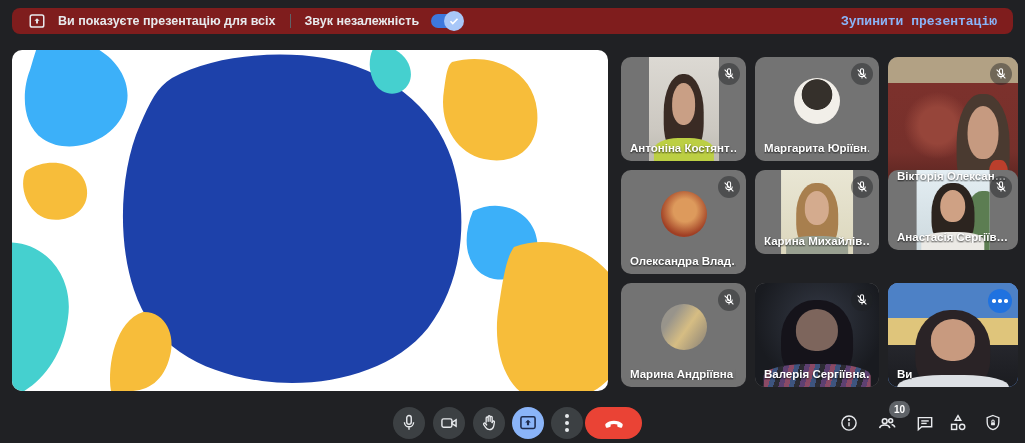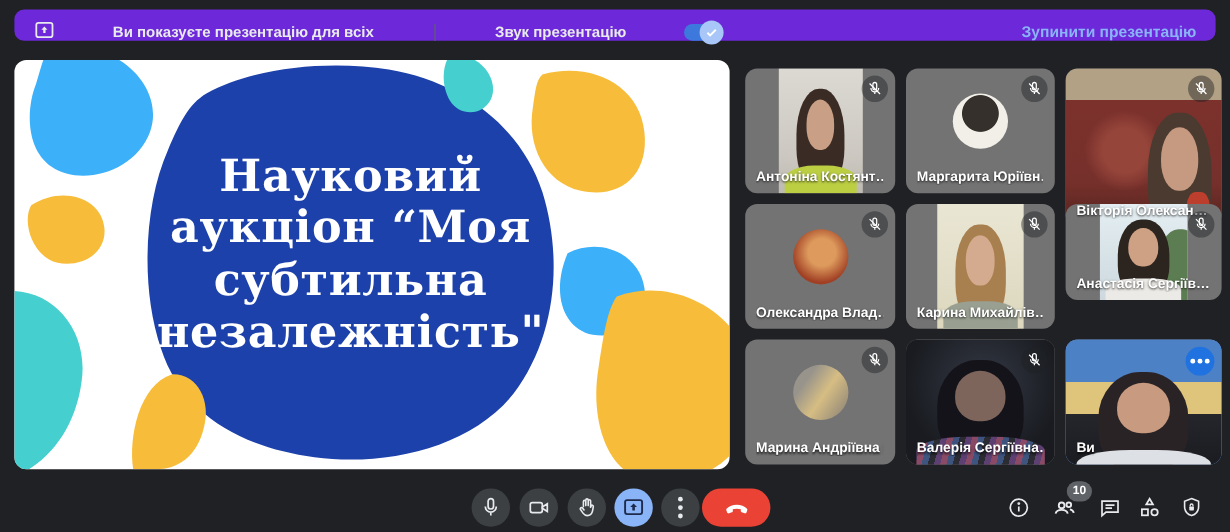--- a/index.html
+++ b/index.html
@@ -4,32 +4,32 @@
 <style>
   html,body{margin:0;padding:0;}
   body{
     width:1025px;height:443px;position:relative;overflow:hidden;
     background:#202124;font-family:"Liberation Sans",sans-serif;
     -webkit-font-smoothing:antialiased;
   }
   
   .top-bar{
     position:absolute;left:12px;top:8px;width:1001px;height:26px;
-    background:#6d28d9;border-radius:8px;display:flex;align-items:flex-end;
-    padding:0 16px;box-sizing:border-box;color:#e8eaed;font-size:12.5px;font-weight:bold;gap:36px;
+    background:#7f1d1d;border-radius:8px;display:flex;align-items:center;
+    padding:0 16px;box-sizing:border-box;color:#e8eaed;font-size:12.5px;font-weight:bold;
   }
   .top-bar .pres-icon{width:18px;height:18px;margin-right:12px;flex:0 0 auto;}
   .top-bar .divider{width:1px;height:14px;background:#5f6368;margin:0 14px;}
   .toggle{position:relative;width:30px;height:14px;border-radius:7px;background:#3d78dd;margin-left:12px;cursor:pointer;}
   .toggle .thumb{
     position:absolute;right:-3px;top:-3px;width:20px;height:20px;border-radius:50%;
     background:#a8c7f8;display:flex;align-items:center;justify-content:center;
   }
   .top-bar .spacer{flex:1;}
-  .stop-btn{color:#8ab4f8;font-weight:bold;font-size:13px;cursor:pointer;white-space:nowrap;}
+  .stop-btn{color:#8ab4f8;font-weight:bold;font-size:13px;cursor:pointer;white-space:nowrap;font-family:Liberation Mono, monospace;}
 
   
   .stage{
     position:absolute;left:12px;top:50px;width:596px;height:341px;
     border-radius:10px;overflow:hidden;background:#ffffff;
   }
   .stage svg.blobs{position:absolute;inset:0;display:block;}
   .slide-text{
     position:absolute;left:13%;top:22%;width:68%;text-align:center;
     font-family:"DejaVu Serif","Liberation Serif",serif;font-weight:bold;
@@ -37,21 +37,21 @@
   }
 
   
   .tile{
     position:absolute;border-radius:10px;background:#737373;overflow:hidden;
   }
   .t1{left:621px;top:57px;width:125px;height:104px}
   .t2{left:755px;top:57px;width:124px;height:104px}
   .t3{left:888px;top:57px;width:130px;height:132px}
   .t4{left:621px;top:170px;width:125px;height:104px}
-  .t5{left:755px;top:170px;width:124px;height:104px}
+  .t5{left:755px;top:170px;width:124px;height:84px}
   .t6{left:888px;top:170px;width:130px;height:80px}
   .t7{left:621px;top:283px;width:125px;height:104px}
   .t8{left:755px;top:283px;width:124px;height:104px}
   .t9{left:888px;top:283px;width:130px;height:104px;box-shadow:inset 0 0 0 3px #4c8df6;}
   .tile .name{
     position:absolute;left:9px;bottom:7px;z-index:5;color:#fff;font-size:11.5px;font-weight:bold;
     text-shadow:0 1px 2px rgba(0,0,0,.8);white-space:nowrap;max-width:85%;overflow:hidden;
   }
   .mic-off{
     position:absolute;top:6px;right:6px;z-index:5;width:22px;height:22px;border-radius:50%;
@@ -124,21 +124,21 @@
 </head>
 <body>
 
 <div class="top-bar">
   <svg class="pres-icon" viewBox="0 0 24 24" fill="none" stroke="#e8eaed" stroke-width="2">
     <rect x="3" y="4" width="18" height="16" rx="2.5"></rect>
     <path d="M12 8.2l3.4 3.4h-2.1v3.6h-2.6v-3.6H8.6z" fill="#e8eaed" stroke="none"></path>
   </svg>
   <span>Ви показуєте презентацію для всіх</span>
   <span class="divider"></span>
-  <span>Звук презентацію</span>
+  <span>Звук незалежність</span>
   <span class="toggle">
     <span class="thumb">
       <svg width="12" height="12" viewBox="0 0 24 24" fill="none" stroke="#ffffff" stroke-width="3.2">
         <path d="M5 12.5l4.5 4.5L19 7.5"></path>
       </svg>
     </span>
   </span>
   <span class="spacer"></span>
   <span class="stop-btn">Зупинити презентацію</span>
 </div>
@@ -157,26 +157,20 @@
     <path fill="#f7bd3a" d="M131 262 C 153 261, 164 285, 158 306 C 152 331, 136 341, 118 341 L 99 341 C 95 314, 104 271, 131 262 Z"></path>
 
     <path fill="#45d0cf" d="M371 -4 C 391 -2, 404 18, 397 33 C 390 47, 371 47, 363 34 C 355 21, 357 3, 363 -4 Z"></path>
 
     <path fill="#f7bd3a" d="M440 12 C 481 1, 521 21, 525 60 C 529 96, 505 116, 472 109 C 441 102, 427 70, 432 40 C 434 26, 435 16, 440 12 Z"></path>
 
     <path fill="#3cb0f9" d="M461 161 C 489 147, 521 162, 525 190 C 529 216, 508 233, 482 229 C 457 224, 447 194, 461 161 Z"></path>
 
     <path fill="#f7bd3a" d="M502 197 C 550 179, 612 211, 617 272 C 620 322, 580 357, 529 351 C 494 346, 479 300, 487 255 C 491 229, 494 208, 502 197 Z"></path>
   </svg>
-  <div class="slide-text">
-    <div>Науковий</div>
-    <div>аукціон “Моя</div>
-    <div>субтильна</div>
-    <div>незалежність"</div>
-  </div>
 </div>
 
 <div class="tile t1 v1">
   <div class="video">
     <div class="strip">
         <span class="hair"></span>
         <span class="face"></span>
         <span class="torso"></span>
       </div>
   </div>

